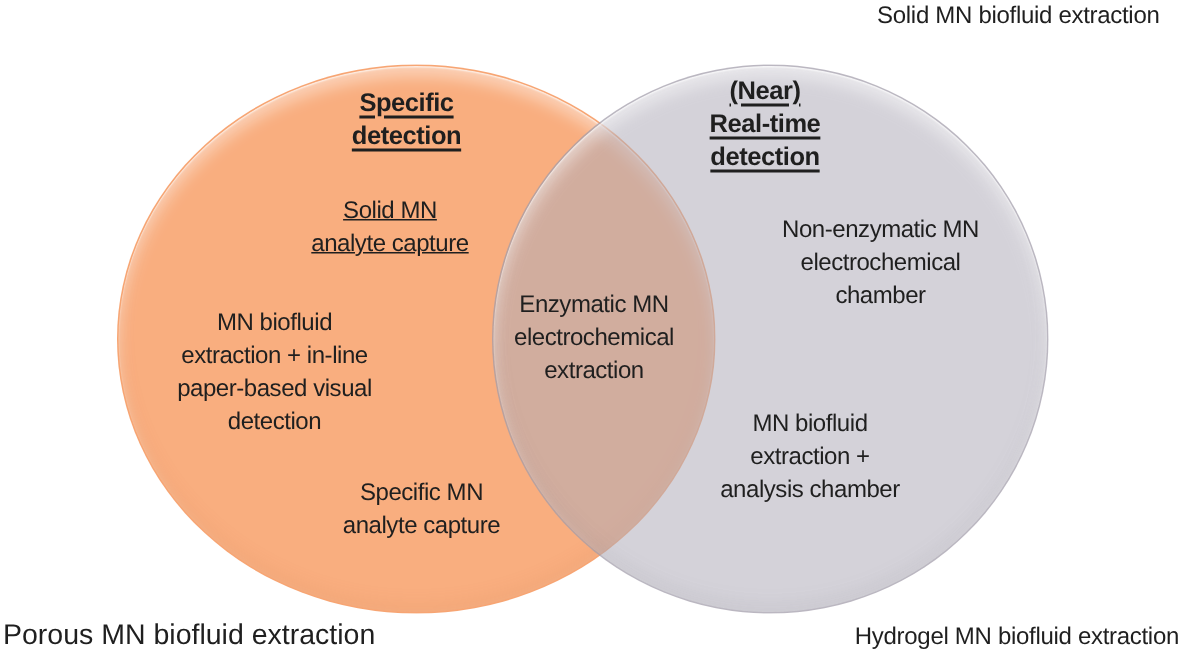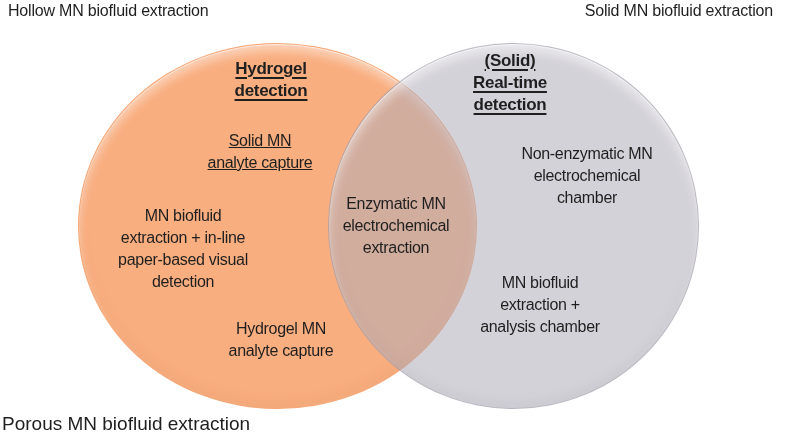--- a/index.html
+++ b/index.html
@@ -80,43 +80,43 @@
   .b-hydrogel        { left: 171px; top: 318px; width: 220px; }
   .b-overlap         { left: 301px; top: 193px; width: 190px; }
   .b-non-enzymatic   { left: 477px; top: 143px; width: 220px; }
   .b-chamber         { left: 430px; top: 272px; width: 220px; }
 </style>
 </head>
 <body>
 
 <div class="stage">
 
-  <div class="corner corner-tl">Hollow MN biofluid extraction</div>
   <div class="corner corner-bl">Porous MN biofluid extraction</div>
   <div class="corner corner-tr">Solid MN biofluid extraction</div>
+  <div class="corner corner-br">Hydrogel MN biofluid extraction</div>
 
   <div class="circle circle-left"></div>
   <div class="circle circle-right"></div>
 
-  <div class="tblock vtitle b-title-left">Hydrogel
+  <div class="tblock vtitle b-title-left">Specific
 detection</div>
   <div class="tblock b-solid-mn">Solid MN
 analyte capture</div>
   <div class="tblock b-inline-paper">MN biofluid
 extraction + in-line
 paper-based visual
 detection</div>
-  <div class="tblock b-hydrogel">Hydrogel MN
+  <div class="tblock b-hydrogel">Specific MN
 analyte capture</div>
 
   <div class="tblock b-overlap">Enzymatic MN
 electrochemical
 extraction</div>
 
-  <div class="tblock vtitle b-title-right">(Solid)
+  <div class="tblock vtitle b-title-right">(Near)
 Real-time
 detection</div>
   <div class="tblock b-non-enzymatic">Non-enzymatic MN
 electrochemical
 chamber</div>
   <div class="tblock b-chamber">MN biofluid
 extraction +
 analysis chamber</div>
 
 </div>

